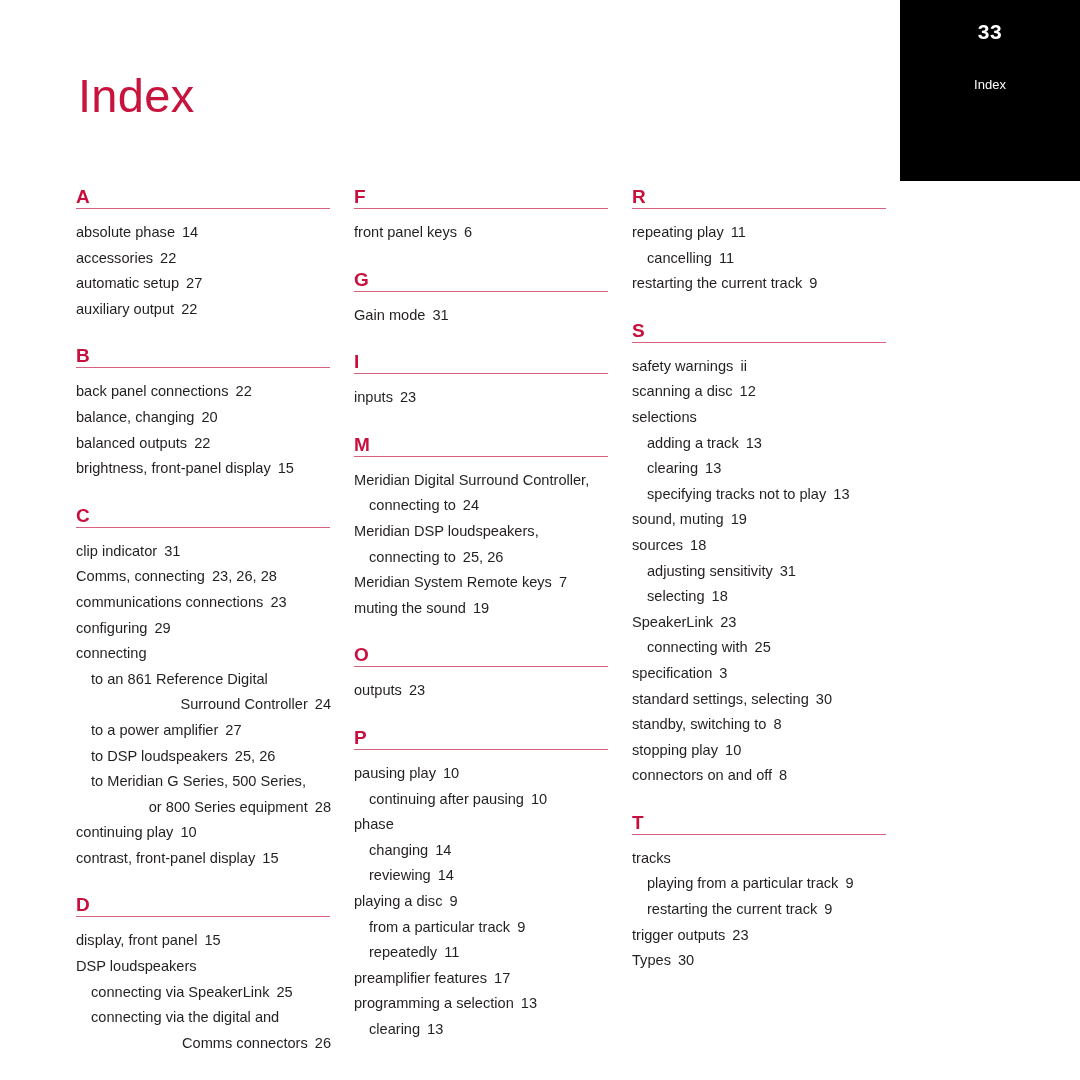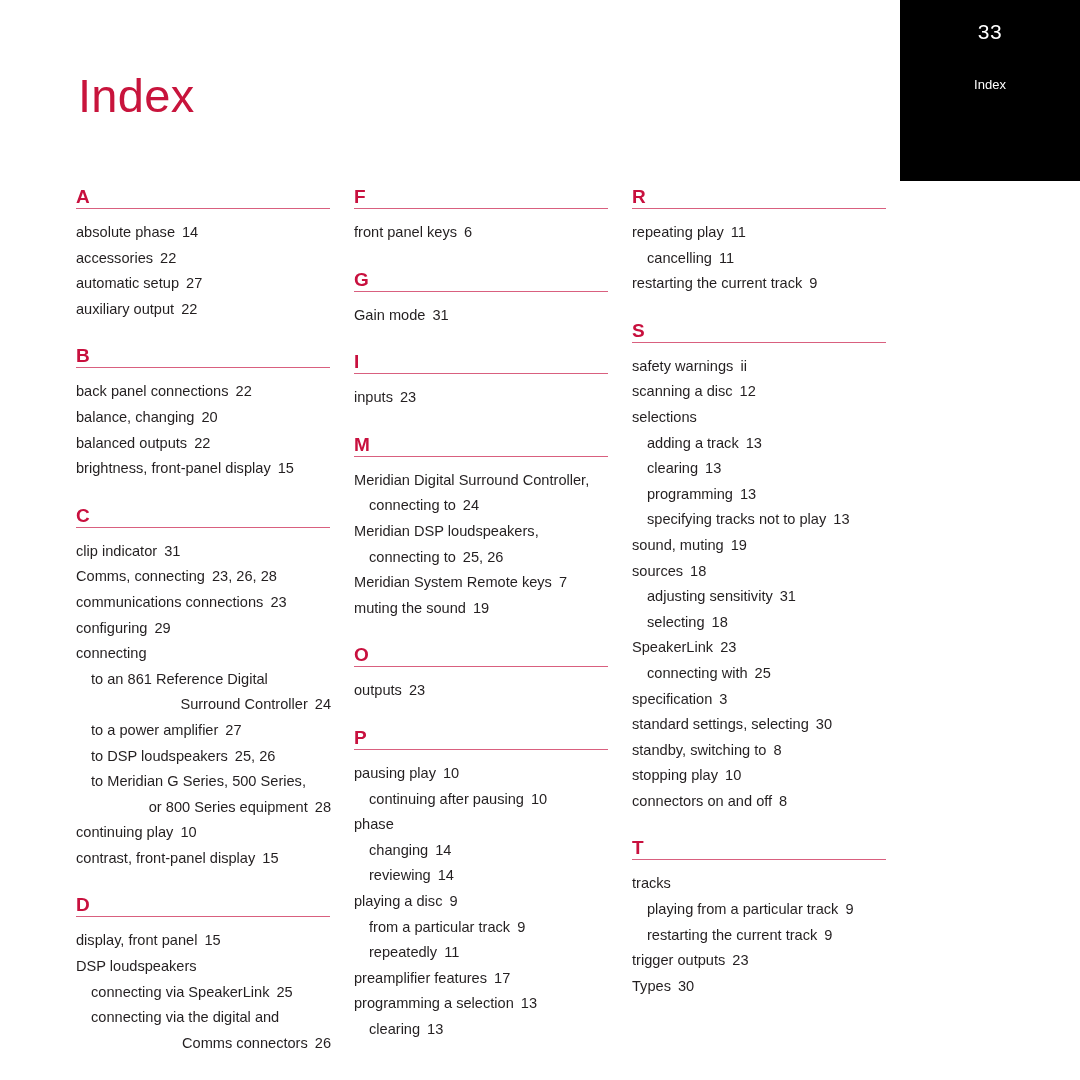--- a/index.html
+++ b/index.html
@@ -28,21 +28,21 @@
     color: #ffffff;
     text-align: center;
   }
   .corner-tab .folio {
     position: absolute;
     top: 20px;
     left: 0;
     right: 0;
     font-size: 21px;
     letter-spacing: 0.5px;
-    font-weight: 400;
+    font-weight: 700;
   }
   .corner-tab .tab-label {
     position: absolute;
     top: 77px;
     left: 0;
     right: 0;
     font-size: 13px;
     font-weight: 400;
   }
 
@@ -241,21 +241,20 @@
       </div>
       <div class="letter-block">
         <div class="letter-heading">S</div>
         <div class="letter-rule"></div>
         <ul class="entry-list">
           <li class="entry lvl-0"><span>safety warnings</span><span class="pages">ii</span></li>
           <li class="entry lvl-0"><span>scanning a disc</span><span class="pages">12</span></li>
           <li class="entry lvl-0"><span>selections</span></li>
           <li class="entry lvl-1"><span>adding a track</span><span class="pages">13</span></li>
           <li class="entry lvl-1"><span>clearing</span><span class="pages">13</span></li>
-          <li class="entry lvl-1"><span>programming</span><span class="pages">13</span></li>
           <li class="entry lvl-1"><span>specifying tracks not to play</span><span class="pages">13</span></li>
           <li class="entry lvl-0"><span>sound, muting</span><span class="pages">19</span></li>
           <li class="entry lvl-0"><span>sources</span><span class="pages">18</span></li>
           <li class="entry lvl-1"><span>adjusting sensitivity</span><span class="pages">31</span></li>
           <li class="entry lvl-1"><span>selecting</span><span class="pages">18</span></li>
           <li class="entry lvl-0"><span>SpeakerLink</span><span class="pages">23</span></li>
           <li class="entry lvl-1"><span>connecting with</span><span class="pages">25</span></li>
           <li class="entry lvl-0"><span>specification</span><span class="pages">3</span></li>
           <li class="entry lvl-0"><span>standard settings, selecting</span><span class="pages">30</span></li>
           <li class="entry lvl-0"><span>standby, switching to</span><span class="pages">8</span></li>

